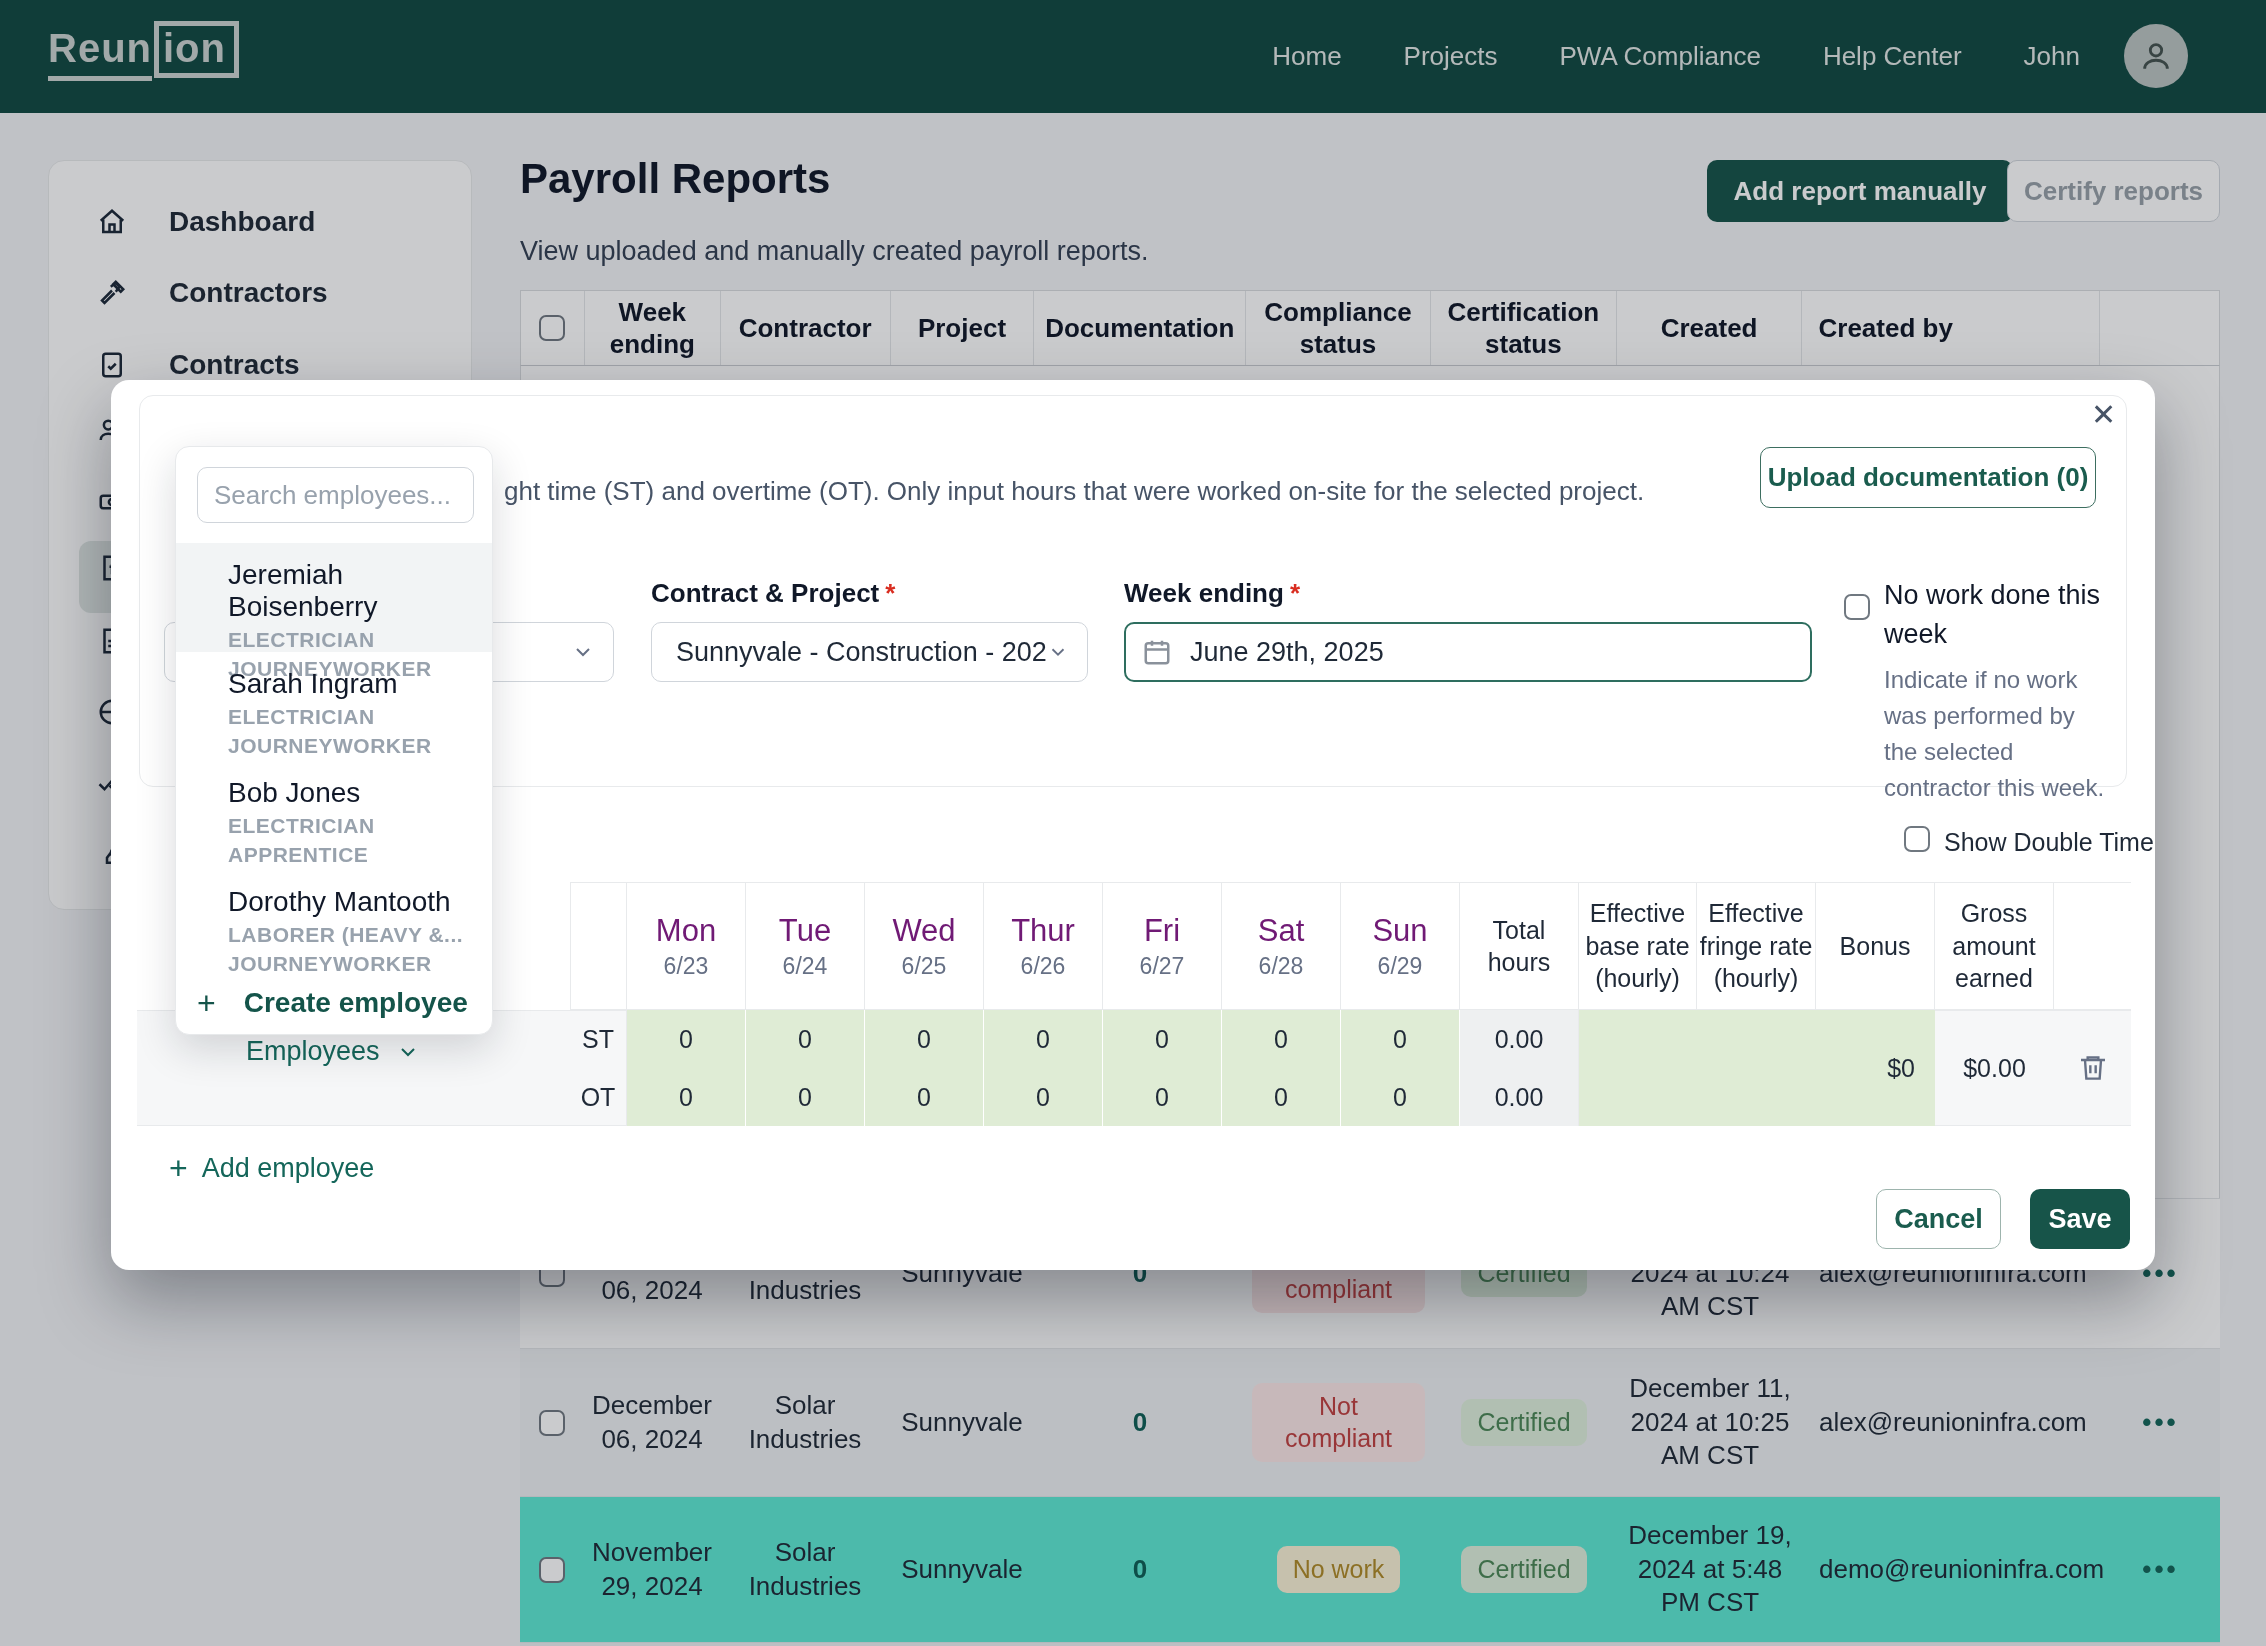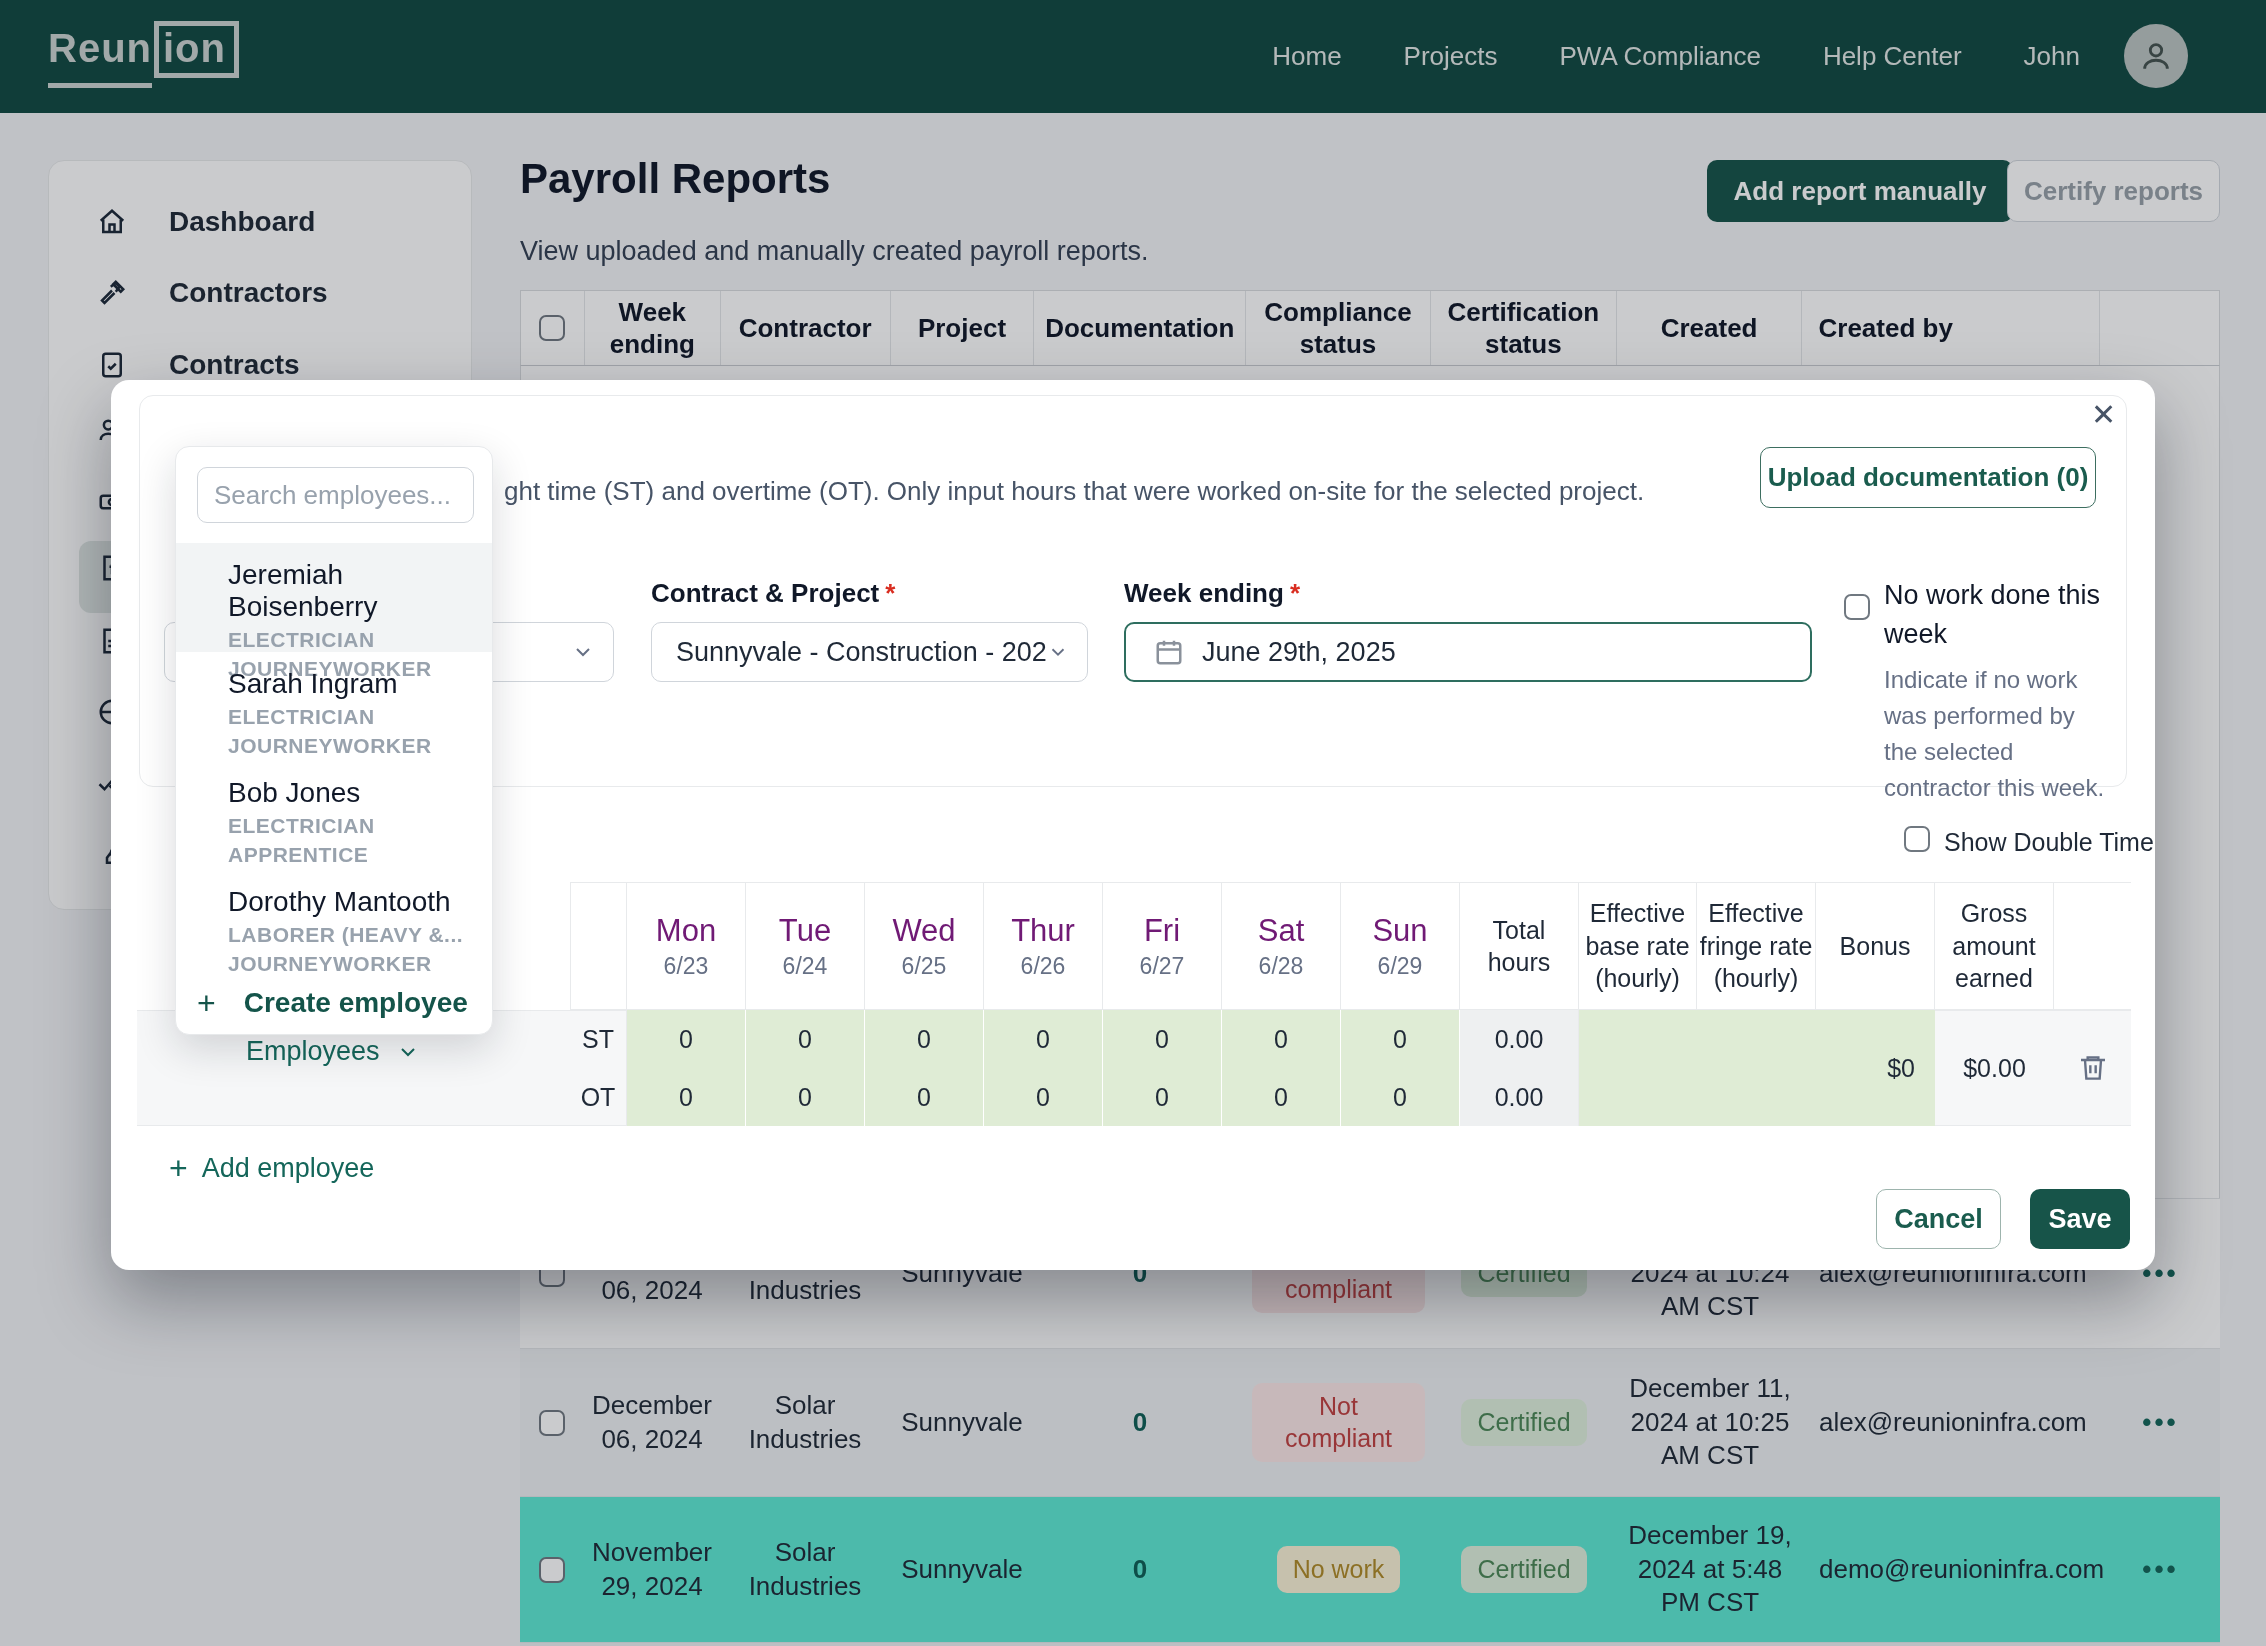--- a/index.html
+++ b/index.html
@@ -3,21 +3,21 @@
 <meta charset="utf-8">
 <style>
   html,body{margin:0;padding:0;background:#222;}
   .stage{position:relative;width:2266px;height:1646px;overflow:hidden;
     font-family:"Liberation Sans","DejaVu Sans",sans-serif;background:#f3f4f6;}
   .abs{position:absolute;}
   
   .navbar{position:absolute;left:0;top:0;width:2266px;height:113px;background:#114a42;
     display:flex;align-items:center;}
   .logo{position:absolute;left:48px;top:26px;font-size:40px;font-weight:800;color:#ccd4d1;letter-spacing:1px;}
-  .logo .lg-left{border-bottom:5px solid #ccd4d1;padding-bottom:13px;}
+  .logo .lg-left{border-bottom:5px solid #ccd4d1;padding-bottom:6px;}
   .logo .lg-right{border:5px solid #ccd4d1;padding:0 8px 3px 4px;margin-left:2px;}
   .nav-links{position:absolute;right:186px;top:0;height:113px;display:flex;align-items:center;gap:62px;}
   .nav-link{color:#e3e8e6;font-size:26px;cursor:pointer;text-decoration:none;}
   .avatar{position:absolute;right:78px;top:24px;width:64px;height:64px;border-radius:50%;
     background:#bcc4c2;display:flex;align-items:center;justify-content:center;}
   
   .sidebar{position:absolute;left:48px;top:160px;width:422px;height:748px;background:#fff;
     border:1px solid #e7e9ea;border-radius:16px;}
   .side-item{position:absolute;left:0;width:100%;height:50px;display:flex;align-items:center;cursor:pointer;}
   .side-ico{position:absolute;left:48px;width:30px;height:30px;color:#1d2939;}
@@ -325,21 +325,21 @@
       <span class="chev">
         <svg width="22" height="22" viewBox="0 0 24 24" fill="none" stroke="#667085" stroke-width="2">
             <path d="M6 9l6 6 6-6"></path>
           </svg>
       </span>
     </div>
 
     <div class="field-label" style="left:1013px;top:198px;">
       <span>Week ending</span><span class="req">*</span>
     </div>
-    <div class="field abs" style="left:1013px;top:242px;width:688px;height:60px;padding-left:28px;border:2px solid #2e6e5f;gap:18px;">
+    <div class="field abs" style="left:1013px;top:242px;width:688px;height:60px;padding-left:16px;border:2px solid #2e6e5f;gap:18px;">
       <span>
         <svg width="30" height="30" viewBox="0 0 24 24" fill="none" stroke="#8a919b" stroke-width="2">
             <rect x="3" y="5" width="18" height="16" rx="2"></rect>
             <path d="M3 10h18M8 3v4M16 3v4"></path>
           </svg>
       </span>
       <span>June 29th, 2025</span>
     </div>
 
     <span class="checkbox abs" style="left:1733px;top:214px;"></span>

